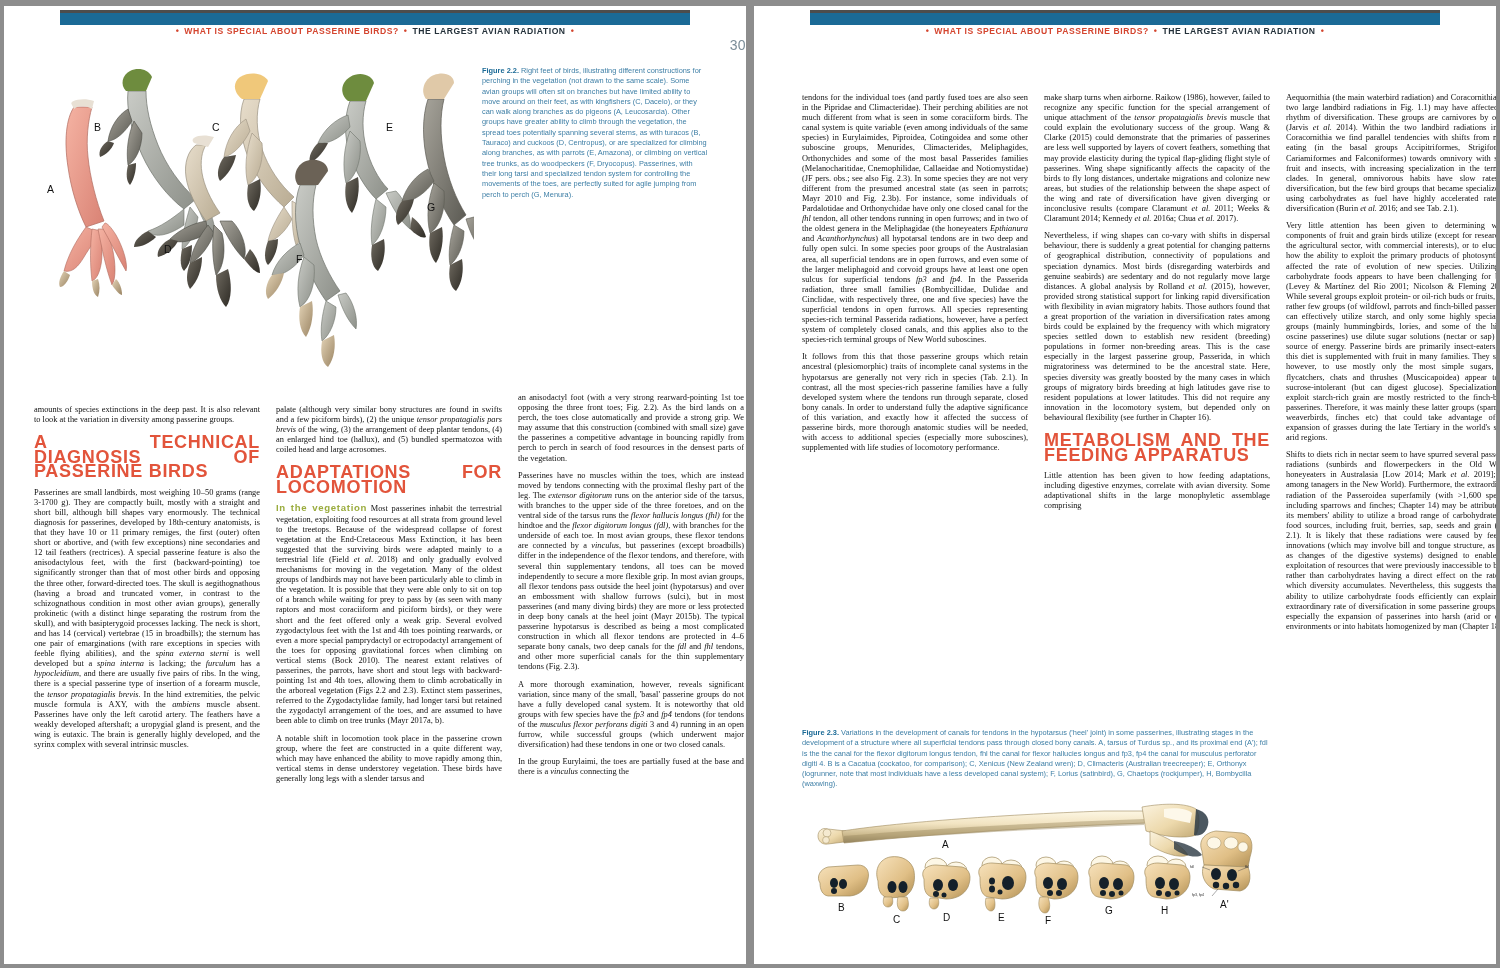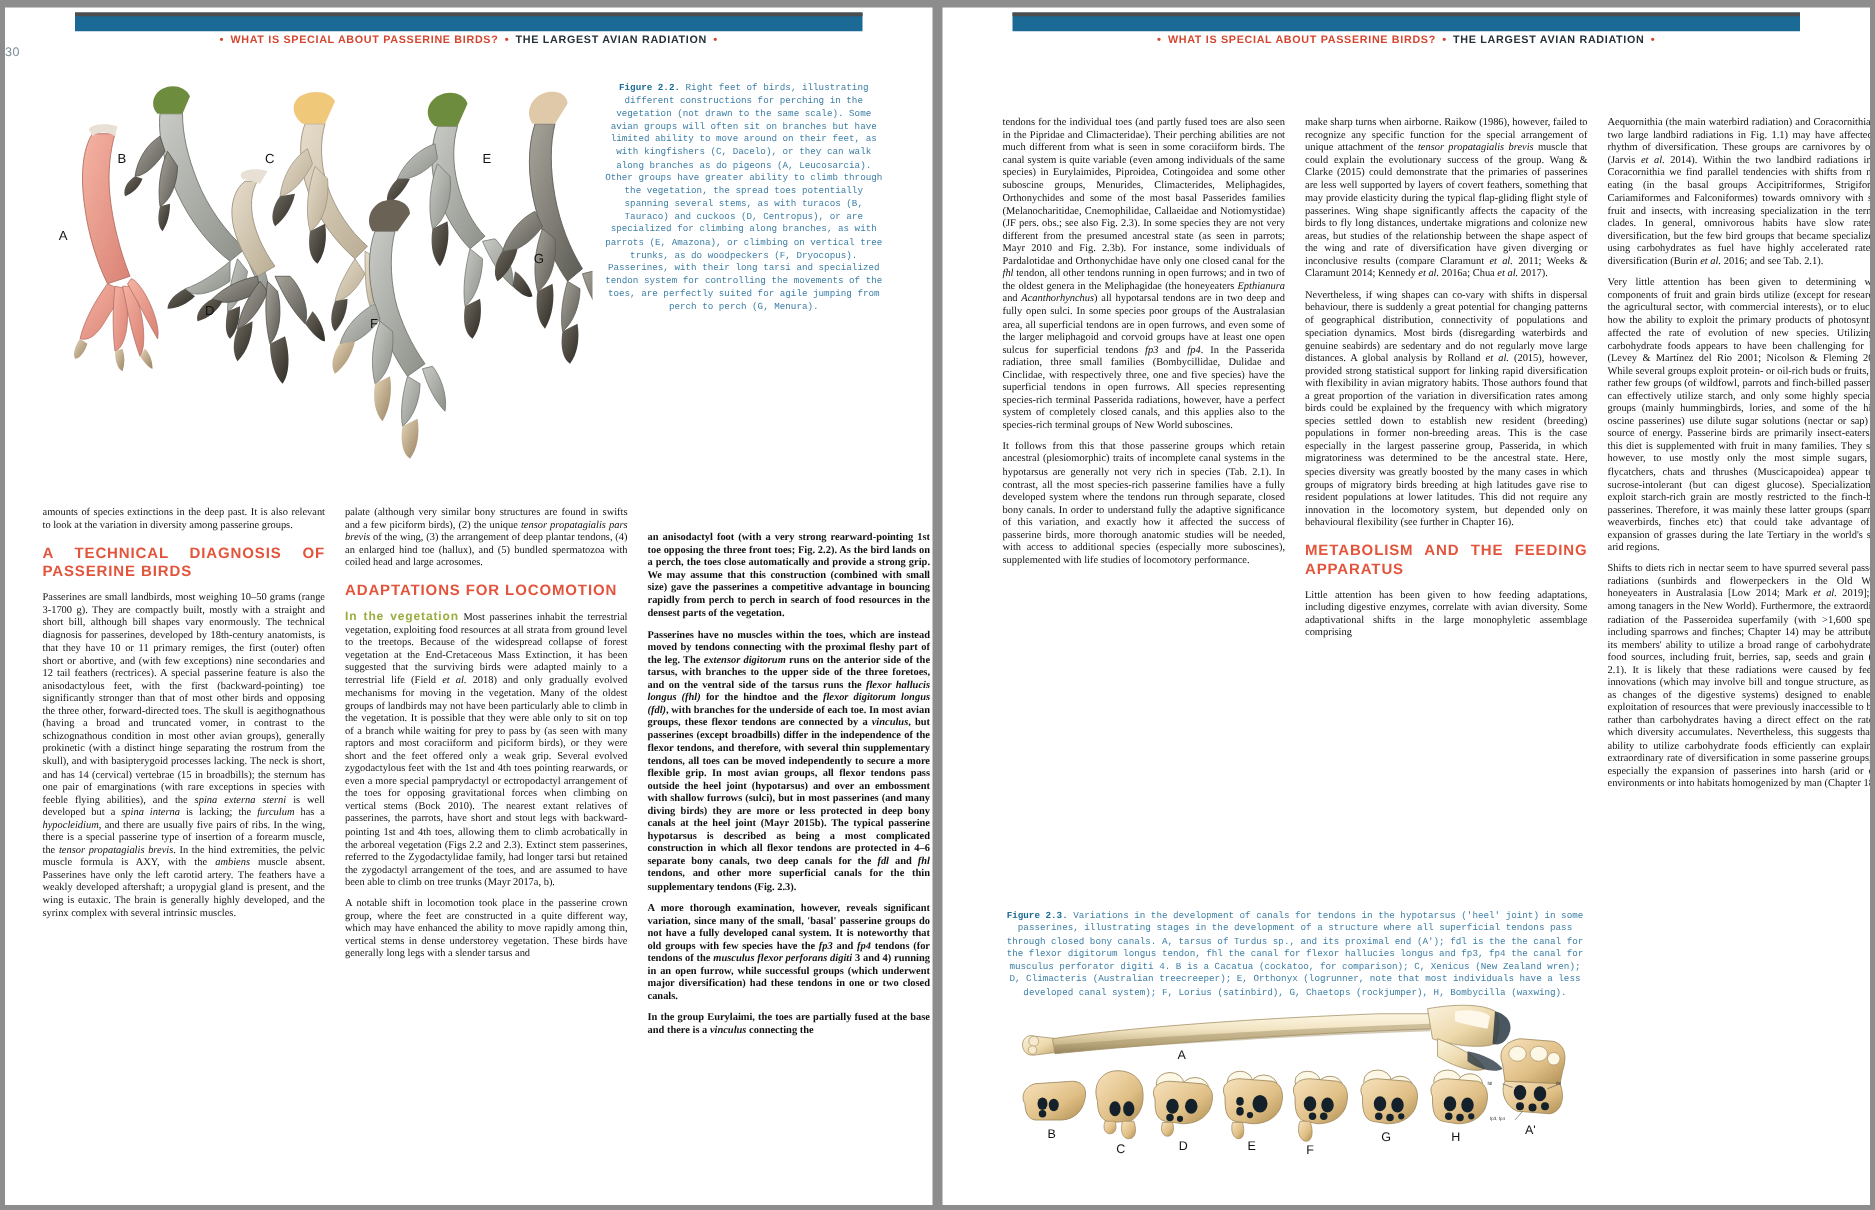--- a/index.html
+++ b/index.html
@@ -32,66 +32,66 @@
     text-align:center;
     font-family:"Liberation Sans",sans-serif;
     font-size:8.6px;font-weight:bold;letter-spacing:.55px;
     color:#24313a;
     white-space:nowrap;
   }
   .runhead .rh-red{color:#d4452f;}
   .runhead .dot{color:#d4452f;font-size:9px;padding:0 5px;}
   .folio{
     position:absolute;left:0;right:0;top:31px;
-    text-align:left;
-    font-family:"Liberation Sans",sans-serif;
-    font-size:10px;color:#7b8d98;letter-spacing:.4px;
+    text-align:right;
+    font-family:"Liberation Sans",sans-serif;
+    font-size:14px;color:#7b8d98;letter-spacing:.4px;
   }
 
   
   .col{
     position:absolute;
     font-size:8.35px;
     line-height:10.1px;
     color:#111;
     text-align:justify;
     text-justify:inter-word;
     hyphens:manual;
     margin-top:25px;
   }
   .col p{margin:0 0 7px 0;text-indent:0;}
   .col p + p{text-indent:0;}
   .col i,.col em{font-style:italic;}
 
   h2.sec{
     font-family:"Liberation Sans",sans-serif;
-    font-size:12px;
+    font-size:18px;
     font-weight:bold;
     color:#e2543b;
     letter-spacing:.7px;
     line-height:14.5px;
     margin:10px 0 9px 0;
     text-transform:uppercase;
   }
   span.runin{
     font-family:"Liberation Sans",sans-serif;
     font-size:9.6px;
     font-weight:bold;
     color:#9aac3e;
     letter-spacing:.7px;
   }
 
   
   .caption{
     position:absolute;
-    font-family:Liberation Mono, monospace;
+    font-family:Liberation Sans, sans-serif;
     font-size:7.4px;
     line-height:10.3px;
     color:#3e7fa6;
-    text-align:center;
+    text-align:left;
   }
   .caption b{color:#1b6a96;font-weight:bold;}
 
   
   .fig22{position:absolute;left:30px;top:55px;width:440px;height:310px;}
   .fig22 .lbl{
     position:absolute;
     font-family:"Liberation Sans",sans-serif;
     font-size:10.5px;color:#111;
   }
@@ -261,21 +261,21 @@
       <p><span>Passerines are small landbirds, most weighing 10–50 grams (range 3-1700 g). They are compactly built, mostly with a straight and short bill, although bill shapes vary enormously. The technical diagnosis for passerines, developed by 18th-century anatomists, is that they have 10 or 11 primary remiges, the first (outer) often short or abortive, and (with few exceptions) nine secondaries and 12 tail feathers (rectrices). A special passerine feature is also the anisodactylous feet, with the first (backward-pointing) toe significantly stronger than that of most other birds and opposing the three other, forward-directed toes. The skull is aegithognathous (having a broad and truncated vomer, in contrast to the schizognathous condition in most other avian groups), generally prokinetic (with a distinct hinge separating the rostrum from the skull), and with basipterygoid processes lacking. The neck is short, and has 14 (cervical) vertebrae (15 in broadbills); the sternum has one pair of emarginations (with rare exceptions in species with feeble flying abilities), and the </span><i>spina externa sterni</i><span> is well developed but a </span><i>spina interna</i><span> is lacking; the </span><i>furculum</i><span> has a </span><i>hypocleidium</i><span>, and there are usually five pairs of ribs. In the wing, there is a special passerine type of insertion of a forearm muscle, the </span><i>tensor propatagialis brevis</i><span>. In the hind extremities, the pelvic muscle formula is AXY, with the </span><i>ambiens</i><span> muscle absent. Passerines have only the left carotid artery. The feathers have a weakly developed aftershaft; a uropygial gland is present, and the wing is eutaxic. The brain is generally highly developed, and the syrinx complex with several intrinsic muscles.</span></p>
     </div>
 
     <div class="col" style="left:272px;top:374px;width:226px;">
       <p><span>palate (although very similar bony structures are found in swifts and a few piciform birds), (2) the unique </span><i>tensor propatagialis pars brevis</i><span> of the wing, (3) the arrangement of deep plantar tendons, (4) an enlarged hind toe (hallux), and (5) bundled spermatozoa with coiled head and large acrosomes.</span></p>
       <h2 class="sec">ADAPTATIONS FOR LOCOMOTION</h2>
       <p><span class="runin">In the vegetation</span><span>  Most passerines inhabit the terrestrial vegetation, exploiting food resources at all strata from ground level to the treetops. Because of the widespread collapse of forest vegetation at the End-Cretaceous Mass Extinction, it has been suggested that the surviving birds were adapted mainly to a terrestrial life (Field </span><i>et al.</i><span> 2018) and only gradually evolved mechanisms for moving in the vegetation. Many of the oldest groups of landbirds may not have been particularly able to climb in the vegetation. It is possible that they were able only to sit on top of a branch while waiting for prey to pass by (as seen with many raptors and most coraciiform and piciform birds), or they were short and the feet offered only a weak grip. Several evolved zygodactylous feet with the 1st and 4th toes pointing rearwards, or even a more special pamprydactyl or ectropodactyl arrangement of the toes for opposing gravitational forces when climbing on vertical stems (Bock 2010). The nearest extant relatives of passerines, the parrots, have short and stout legs with backward-pointing 1st and 4th toes, allowing them to climb acrobatically in the arboreal vegetation (Figs 2.2 and 2.3). Extinct stem passerines, referred to the Zygodactylidae family, had longer tarsi but retained the zygodactyl arrangement of the toes, and are assumed to have been able to climb on tree trunks (Mayr 2017a, b).</span></p>
       <p>A notable shift in locomotion took place in the passerine crown group, where the feet are constructed in a quite different way, which may have enhanced the ability to move rapidly among thin, vertical stems in dense understorey vegetation. These birds have generally long legs with a slender tarsus and</p>
     </div>
 
-    <div class="col" style="left:514px;top:394px;width:226px;font-weight:bold;">
+    <div class="col" style="left:514px;top:362px;width:226px;">
       <p>an anisodactyl foot (with a very strong rearward-pointing 1st toe opposing the three front toes; Fig. 2.2). As the bird lands on a perch, the toes close automatically and provide a strong grip. We may assume that this construction (combined with small size) gave the passerines a competitive advantage in bouncing rapidly from perch to perch in search of food resources in the densest parts of the vegetation.</p>
       <p><span>Passerines have no muscles within the toes, which are instead moved by tendons connecting with the proximal fleshy part of the leg. The </span><i>extensor digitorum</i><span> runs on the anterior side of the tarsus, with branches to the upper side of the three foretoes, and on the ventral side of the tarsus runs the </span><i>flexor hallucis longus (fhl)</i><span> for the hindtoe and the </span><i>flexor digitorum longus (fdl)</i><span>, with branches for the underside of each toe. In most avian groups, these flexor tendons are connected by a </span><i>vinculus</i><span>, but passerines (except broadbills) differ in the independence of the flexor tendons, and therefore, with several thin supplementary tendons, all toes can be moved independently to secure a more flexible grip. In most avian groups, all flexor tendons pass outside the heel joint (hypotarsus) and over an embossment with shallow furrows (sulci), but in most passerines (and many diving birds) they are more or less protected in deep bony canals at the heel joint (Mayr 2015b). The typical passerine hypotarsus is described as being a most complicated construction in which all flexor tendons are protected in 4–6 separate bony canals, two deep canals for the </span><i>fdl</i><span> and </span><i>fhl</i><span> tendons, and other more superficial canals for the thin supplementary tendons (Fig. 2.3).</span></p>
       <p><span>A more thorough examination, however, reveals significant variation, since many of the small, 'basal' passerine groups do not have a fully developed canal system. It is noteworthy that old groups with few species have the </span><i>fp3</i><span> and </span><i>fp4</i><span> tendons (for tendons of the </span><i>musculus flexor perforans digiti</i><span> 3 and 4) running in an open furrow, while successful groups (which underwent major diversification) had these tendons in one or two closed canals.</span></p>
       <p><span>In the group Eurylaimi, the toes are partially fused at the base and there is a </span><i>vinculus</i><span> connecting the</span></p>
     </div>
 
   </div>
 
   <div class="gutter"></div>
 

